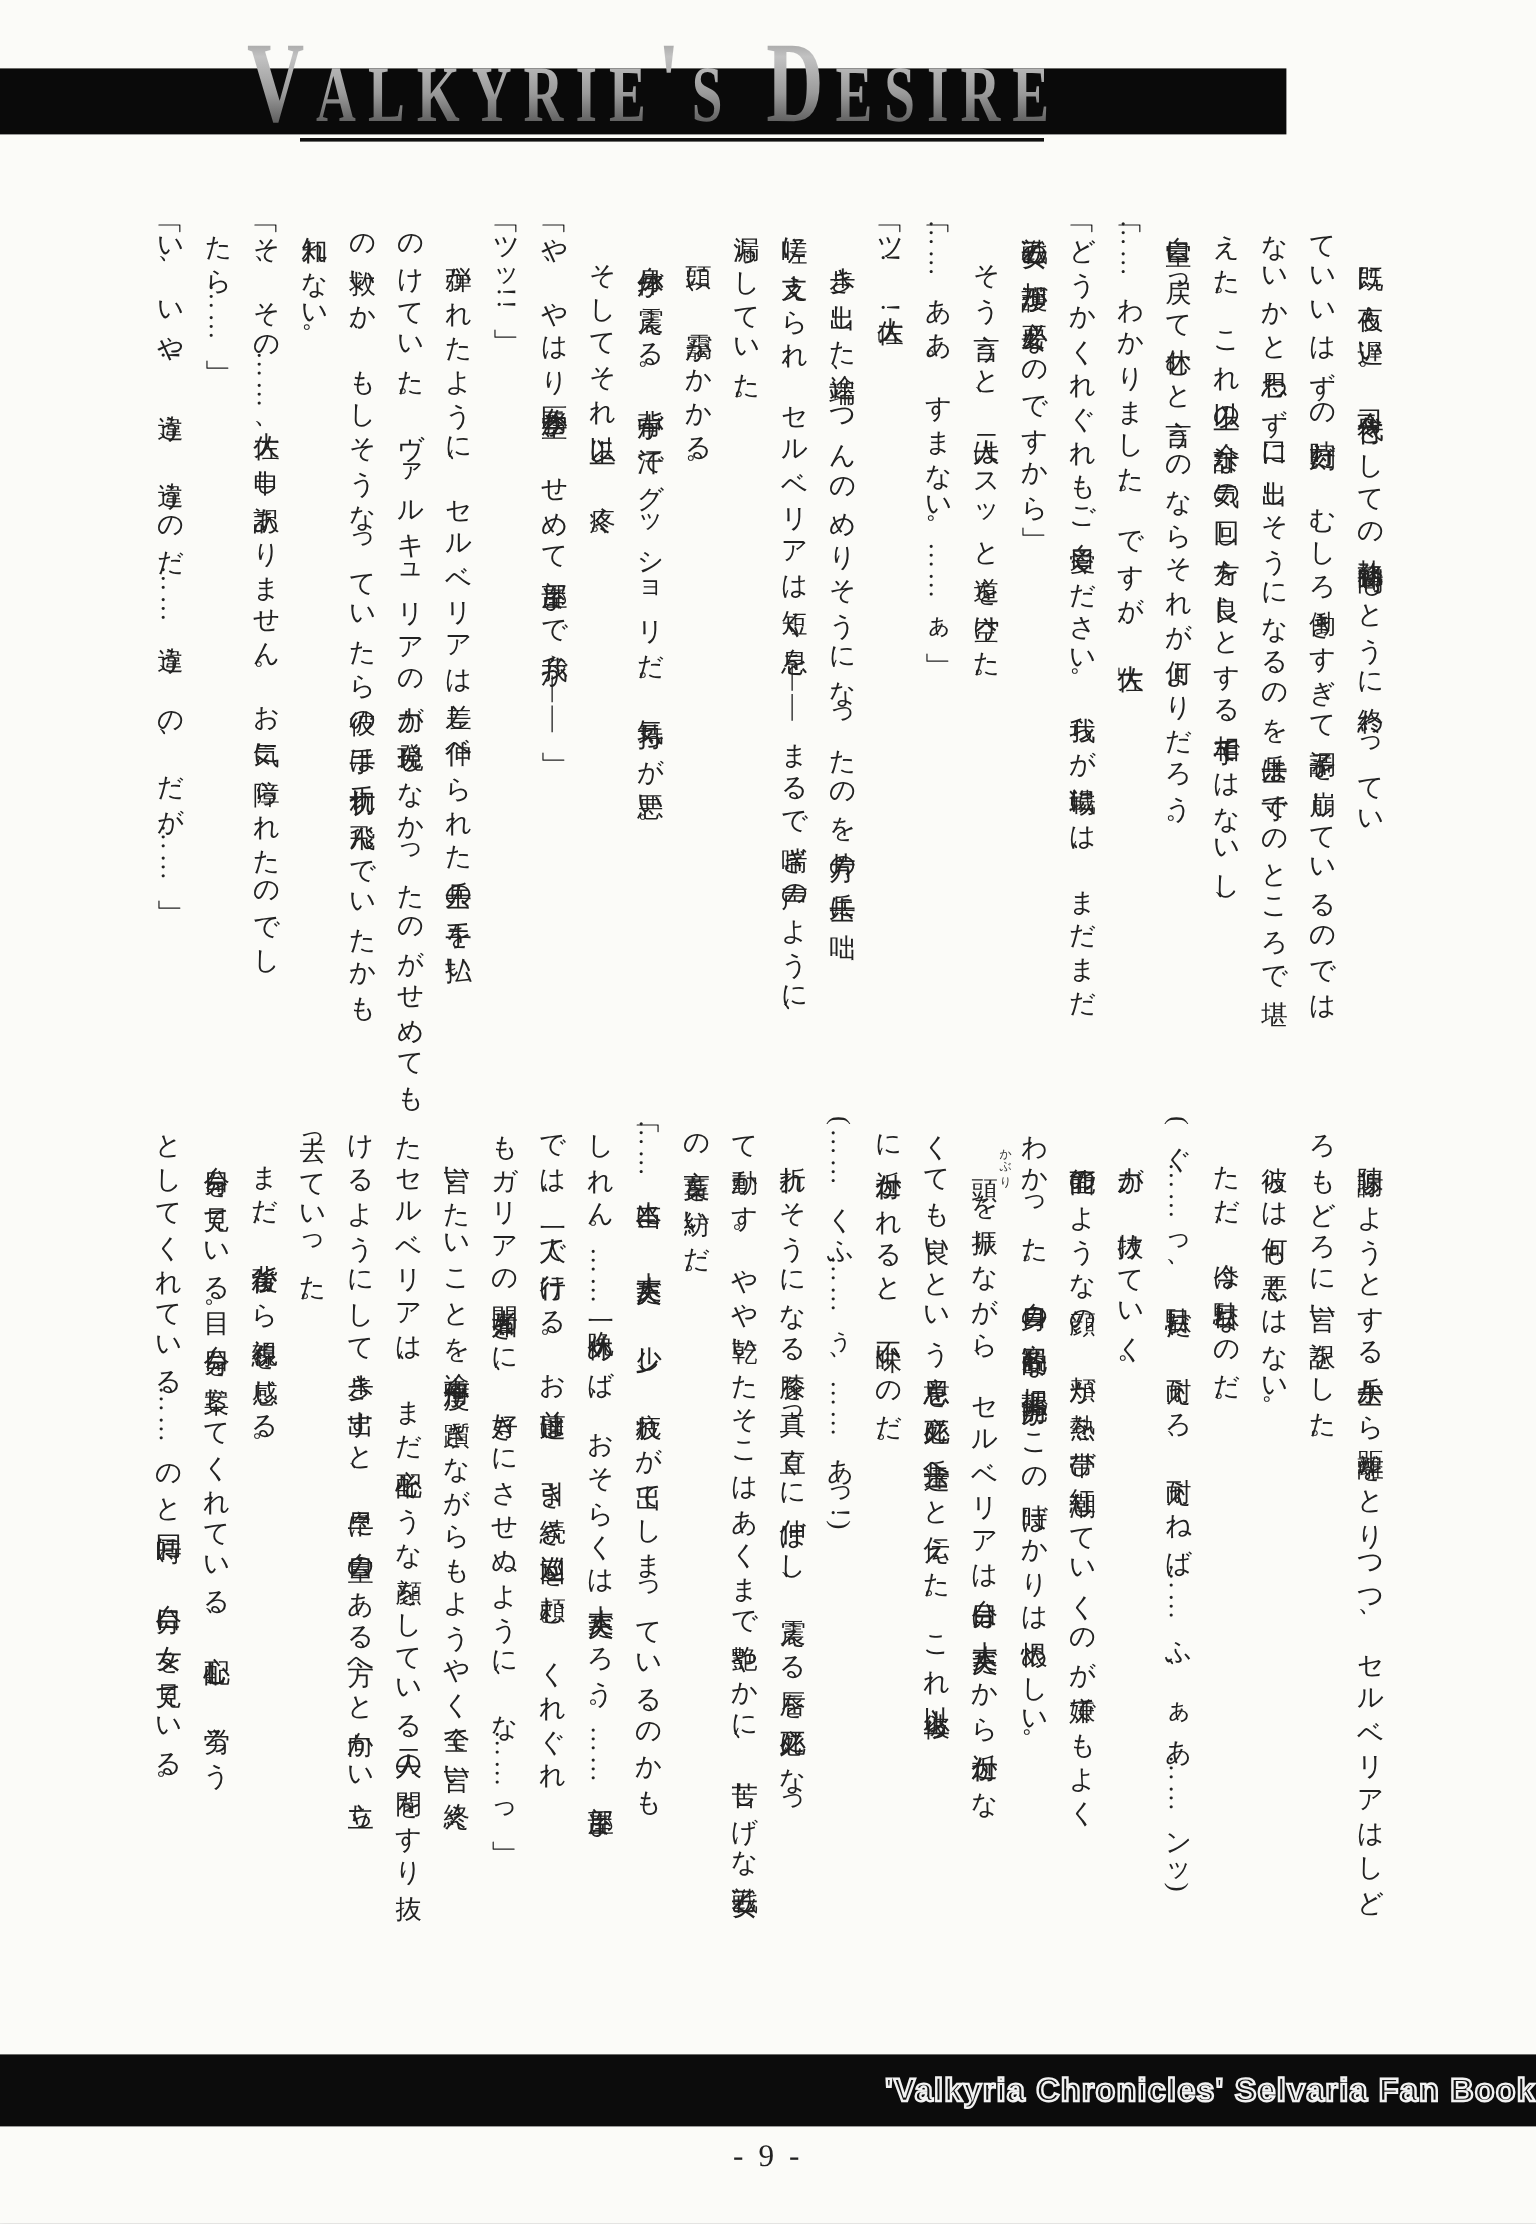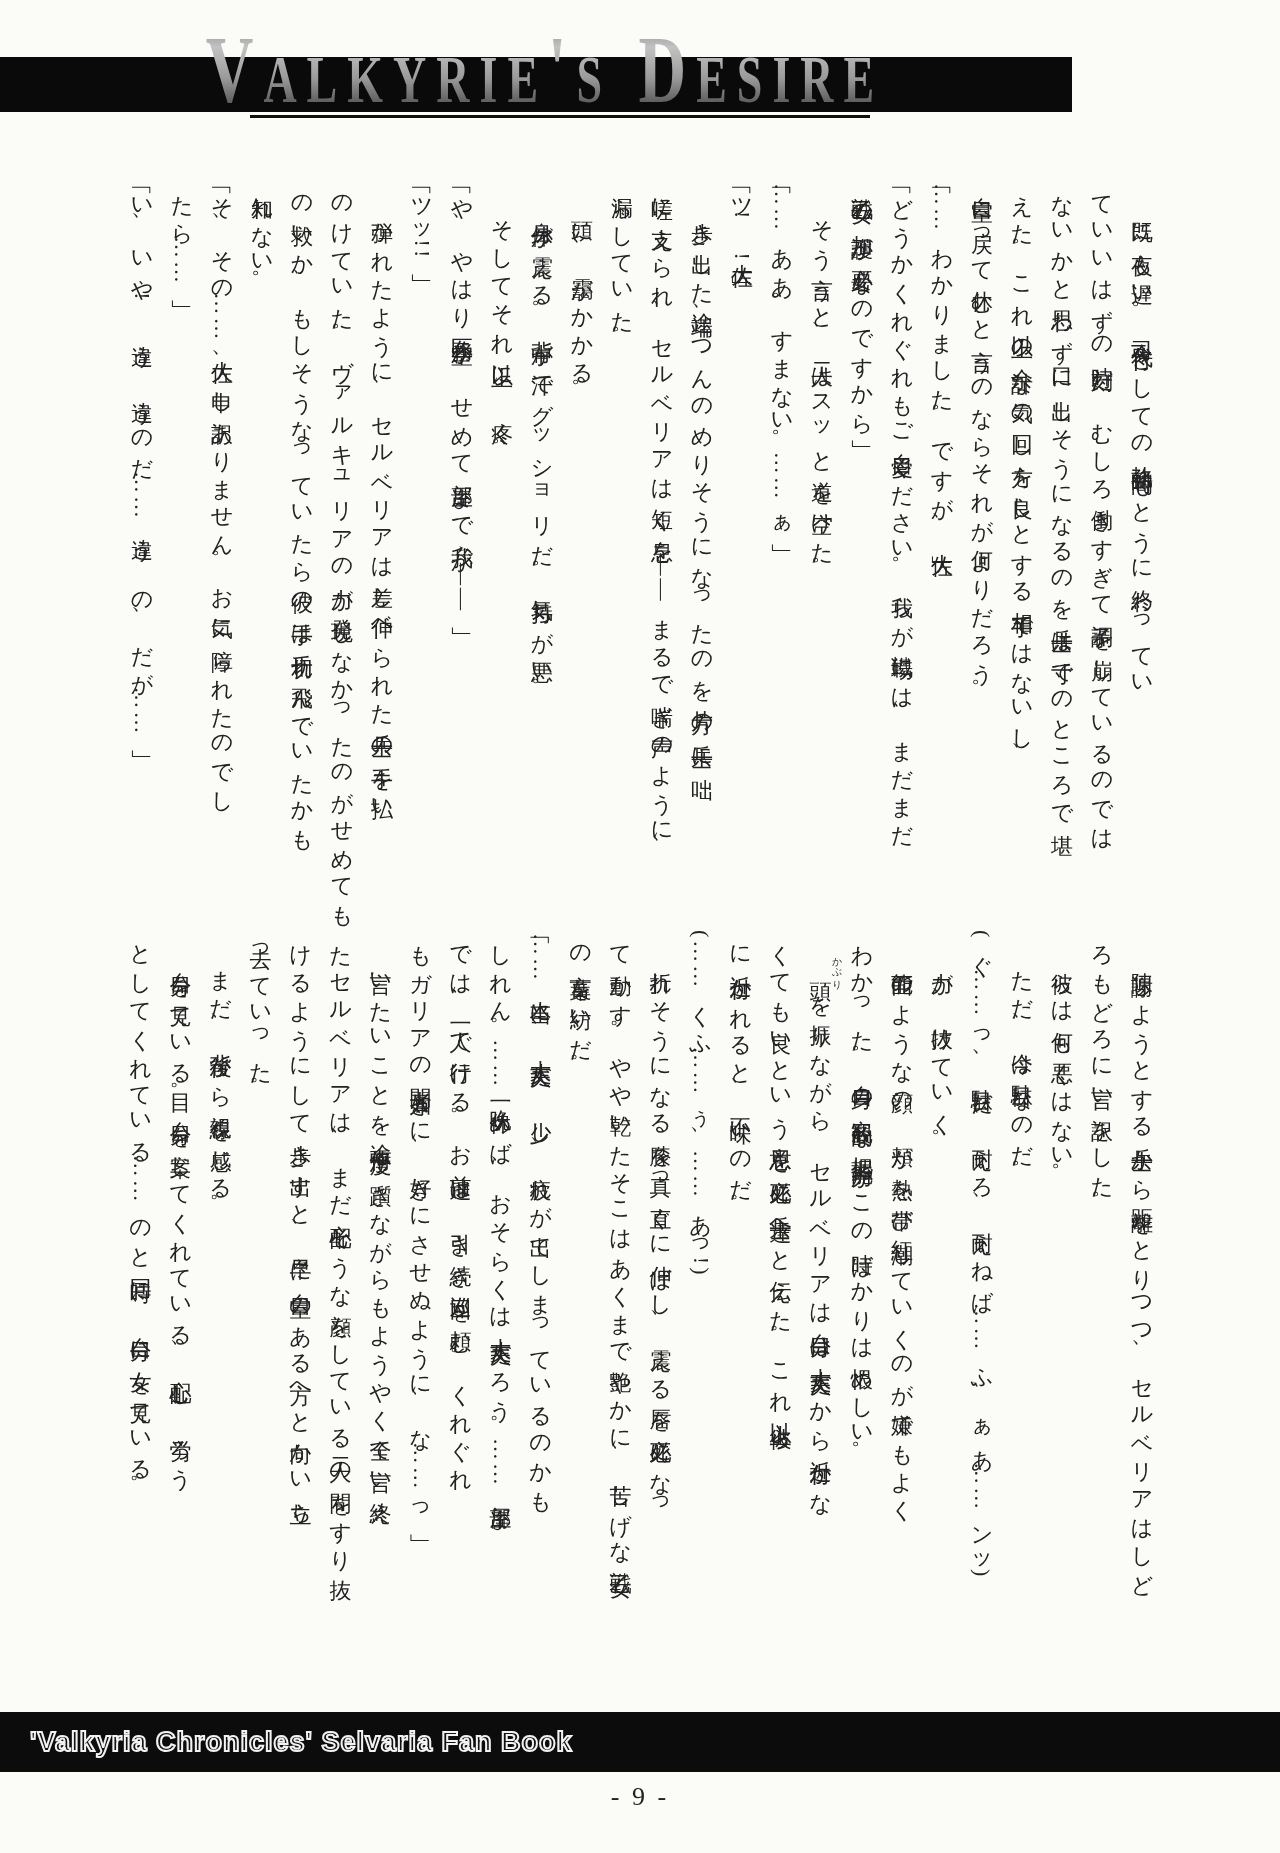--- a/index.html
+++ b/index.html
@@ -36,21 +36,21 @@
     font-size:22px; letter-spacing:3px; line-height:40px;
     color:#222;
   }
   .band-upper { top:180px; }
   .band-lower { top:930px; }
   .vcol { margin:0; padding:0; }
   ruby rt { font-size:10px; letter-spacing:0; color:#333; }
   
   .footer-band {
     position:absolute; left:0; top:1712px; width:1280px; height:60px;
-    background:#0c0c0c; display:flex; align-items:center; justify-content:flex-start;
+    background:#0c0c0c; display:flex; align-items:center; justify-content:flex-end;
   }
   .footer-label {
     font-family:"Liberation Sans","DejaVu Sans",sans-serif;
     font-weight:bold; font-size:27px; letter-spacing:1px;
     color:#111; -webkit-text-stroke:2px #f2f2f2;
     padding-left:30px;
   }
   .page-number {
     position:absolute; left:0; top:1782px; width:1280px;
     text-align:center; font-size:26px; letter-spacing:3px; color:#222;

